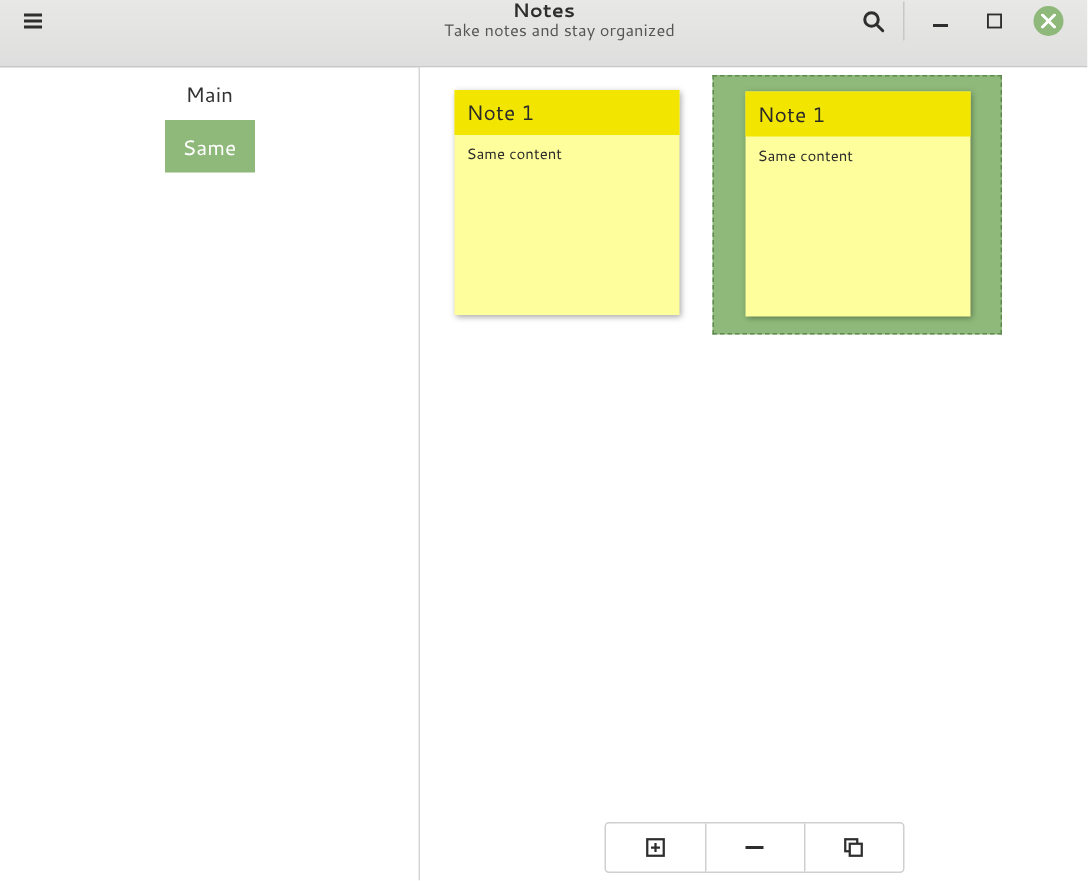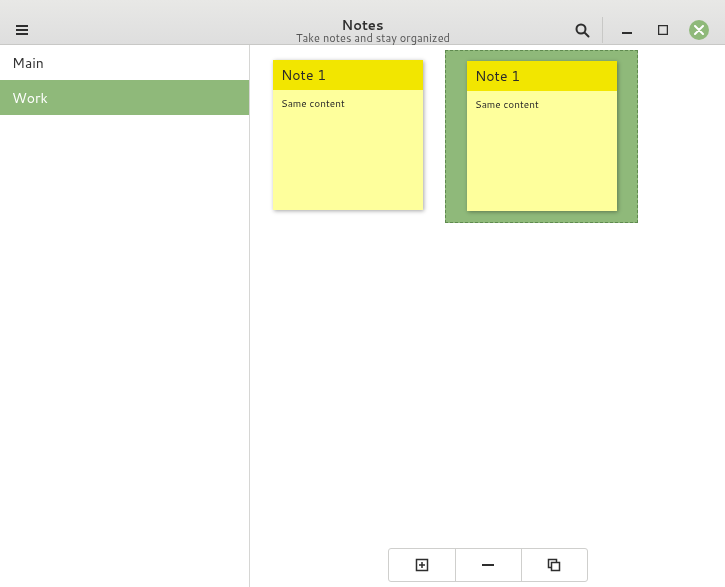--- a/index.html
+++ b/index.html
@@ -4,21 +4,21 @@
 <style>
   * { box-sizing: border-box; margin: 0; padding: 0; }
   html, body { width: 725px; height: 587px; font-family: "Cantarell", "Segoe UI", sans-serif; overflow: hidden; background: #fff; }
   
   
   .headerbar {
     height: 45px;
     background: linear-gradient(to bottom, #e8e8e6, #dedede);
     border-bottom: 1px solid #c8c8c6;
     display: flex;
-    align-items: flex-end;
+    align-items: flex-start;
     padding: 0 8px;
     position: relative;
   }
   .hb-left { display:flex; align-items:center; }
   .hb-center {
     position: absolute;
     left: 0; right: 0;
     text-align: center;
     pointer-events: none;
   }
@@ -38,24 +38,24 @@
     width:20px; height:20px; border-radius:50%;
     background:#8fb97a;
     display:flex; align-items:center; justify-content:center;
     color:#fff; font-weight:bold;
   }
   .close-btn svg { display:block; }
   
   
   .body { display:flex; height:calc(587px - 45px); }
   .sidebar {
-    width:250px; flex:none;
+    width:280px; flex:none;
     border-right:1px solid #d6d6d4;
     background:#fff;
-    display:flex; flex-direction:column;
+    display:flex; flex-direction:column;align-items:center;
   }
   .sidebar-item {
     height:35px; padding:0 12px;
     display:flex; align-items:center;
     font-size:14px; color:#333;
     cursor:pointer;
   }
   .sidebar-item.selected {
     background:#8fb97a; color:#fff;
   }
@@ -159,21 +159,21 @@
     </div>
   </div>
 </div>
 
 <div class="body">
   <div class="sidebar">
     <div class="sidebar-item">
       <span>Main</span>
     </div>
     <div class="sidebar-item selected">
-      <span>Work</span>
+      <span>Same</span>
     </div>
   </div>
 
   <div class="content">
     <div class="notes-area">
 
       <div class="note-wrap" style="left:23px; top:15px;">
         <div class="note">
           <div class="note-title">Note 1</div>
           <div class="note-body">Same content</div>

